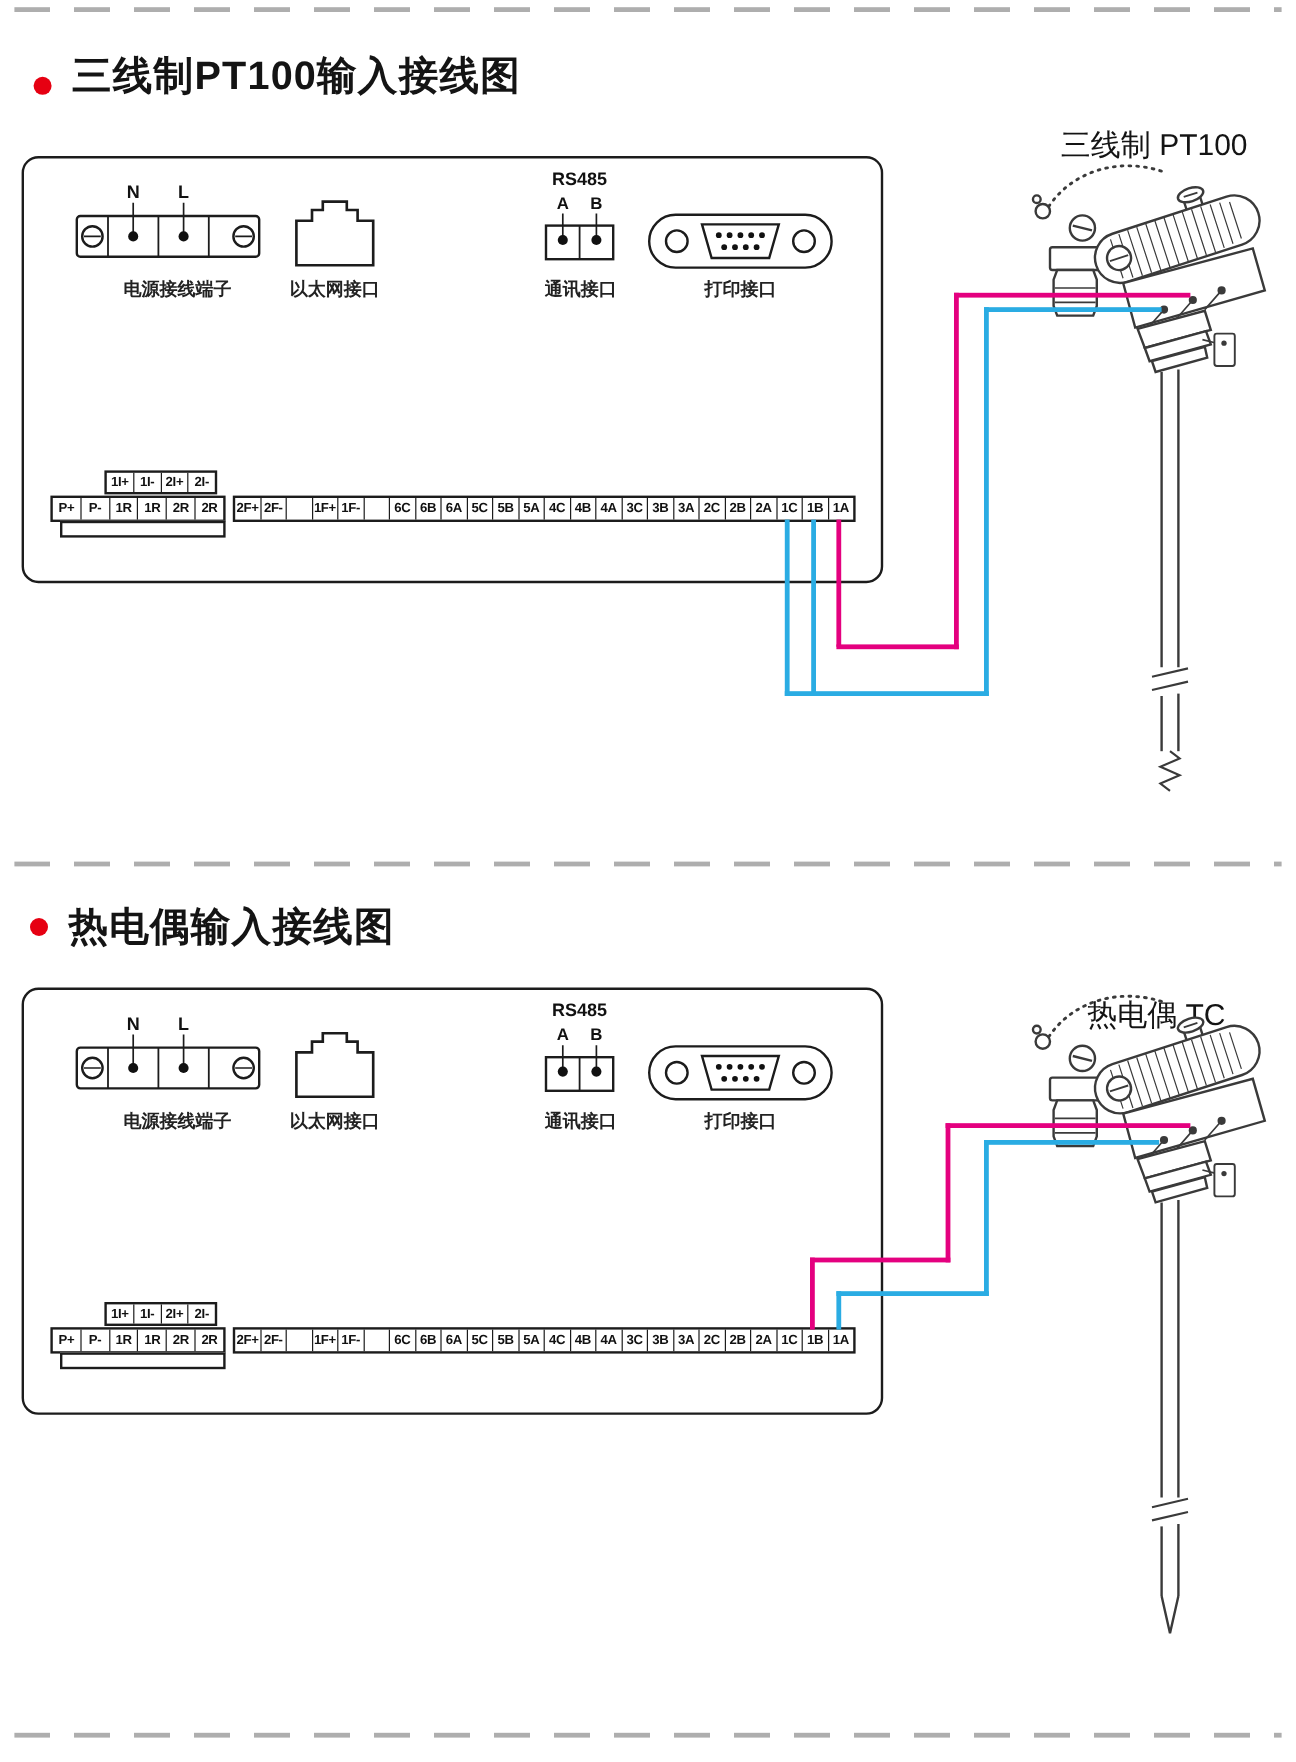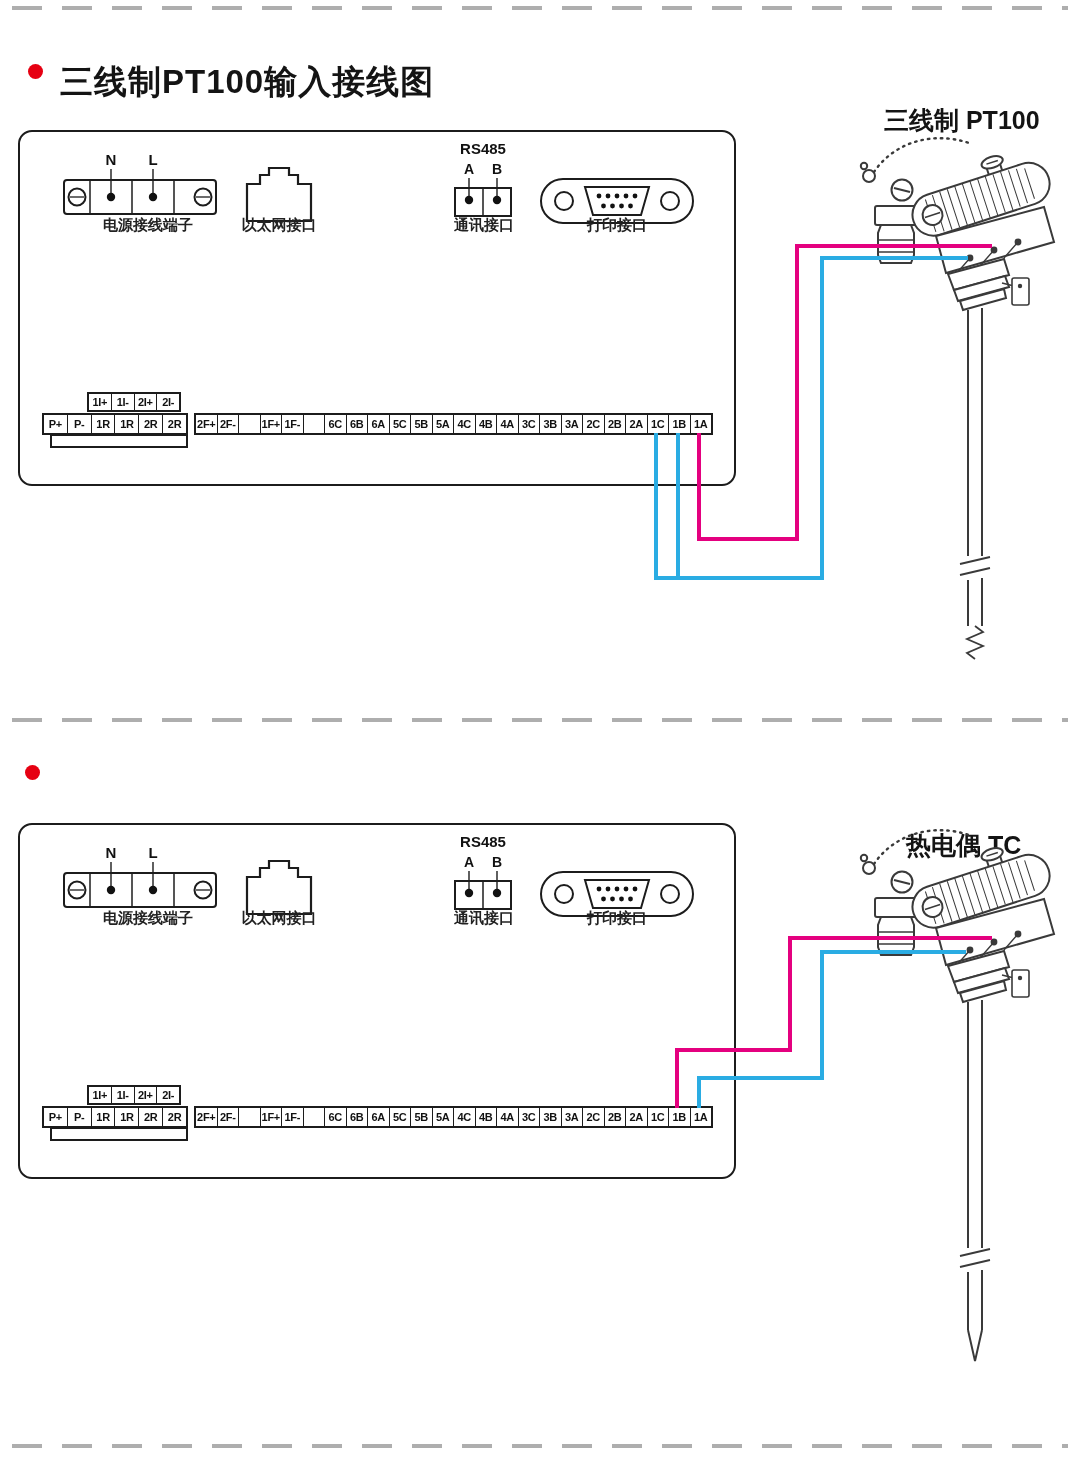--- a/index.html
+++ b/index.html
@@ -3,23 +3,23 @@
 <meta charset="utf-8">
 <style>
   *{margin:0;padding:0;box-sizing:border-box}
   html,body{background:#ffffff}
   body{font-family:"Liberation Sans","DejaVu Sans",sans-serif}
   #stage{position:relative;width:1080px;height:1468px;background:#fff;overflow:hidden}
   .dash{position:absolute;left:12px;right:12px;height:4px;
         background:repeating-linear-gradient(90deg,#aeaeae 0 30px,transparent 30px 50px)}
   .bullet{position:absolute;width:15px;height:15px;border-radius:50%;background:#e60012}
   .section-title{position:absolute;font-size:33px;font-weight:700;color:#141414;letter-spacing:1px;white-space:nowrap}
-  .sensor-label{position:absolute;font-size:25px;font-weight:700;color:#141414;white-space:nowrap}
+  .sensor-label{position:absolute;font-size:25px;font-weight:400;color:#141414;white-space:nowrap}
   .panel{position:absolute;width:718px;height:356px;border:2.5px solid #1c1c1c;border-radius:14px;background:#fff}
-  .conn-label{position:absolute;transform:translateX(-50%);font-size:15px;font-weight:700;color:#222;white-space:nowrap;top:84px}
+  .conn-label{position:absolute;transform:translateX(-50%);font-size:15px;font-weight:700;color:#222;white-space:nowrap;top:100px}
   .connsvg{position:absolute}
   .strip{position:absolute;display:flex;border:2px solid #1c1c1c;background:#fff}
   .strip .cell{flex:1 1 0;display:flex;align-items:center;justify-content:center;
                font-size:11px;font-weight:700;color:#111;border-left:1.5px solid #1c1c1c;
                overflow:hidden;letter-spacing:-0.3px;white-space:nowrap}
   .strip .cell:first-child{border-left:none}
   .underbox{position:absolute;border:2px solid #1c1c1c;background:#fff}
   .wire{position:absolute}
   .wire.h{height:4px}
   .wire.v{width:4px}
@@ -92,21 +92,21 @@
   </defs>
 </svg>
 
 <div id="stage">
 
   <div class="dash" style="top:6px"></div>
   <div class="dash" style="top:718px"></div>
   <div class="dash" style="top:1444px"></div>
 
   <div class="bullet" style="left: 28px; top: 64px; background: rgb(230, 0, 18);"></div>
-  <div class="section-title" style="left:60px;top:60px">三线制PT100输入接线图</div>
+  <div class="section-title" style="left:60px;top:41px">三线制PT100输入接线图</div>
   <div class="sensor-label" style="left:884px;top:104px">三线制 PT100</div>
 
   <div class="panel" style="left:18px;top:130px">
 
     <svg class="connsvg" style="left:40px;top:20px" width="160" height="74" viewBox="0 0 160 74">
       <text class="svgtext" x="51" y="13" font-size="15" text-anchor="middle">N</text>
       <text class="svgtext" x="93" y="13" font-size="15" text-anchor="middle">L</text>
       <g fill="none" stroke="#1c1c1c" stroke-width="2">
         <line x1="51" y1="17" x2="51" y2="44" stroke-width="1.4"></line>
         <line x1="93" y1="17" x2="93" y2="44" stroke-width="1.4"></line>
@@ -217,20 +217,21 @@
   <div class="wire h" style="left: 697px; top: 537px; width: 102px; background: rgb(228, 0, 127);"></div>
   <div class="wire v" style="left: 795px; top: 244px; height: 297px; background: rgb(228, 0, 127);"></div>
   <div class="wire h" style="left: 795px; top: 244px; width: 197px; background: rgb(228, 0, 127);"></div>
   <div class="wire v" style="left: 654px; top: 433px; height: 147px; background: rgb(42, 172, 227);"></div>
   <div class="wire v" style="left: 676px; top: 433px; height: 147px; background: rgb(42, 172, 227);"></div>
   <div class="wire h" style="left: 654px; top: 576px; width: 170px; background: rgb(42, 172, 227);"></div>
   <div class="wire v" style="left: 820px; top: 256px; height: 324px; background: rgb(42, 172, 227);"></div>
   <div class="wire h" style="left: 820px; top: 256px; width: 148px; background: rgb(42, 172, 227);"></div>
 
   <div class="bullet" style="left: 25px; top: 765px; background: rgb(230, 0, 18);"></div>
+  <div class="section-title" style="left:57px;top:750px">热电偶输入接线图</div>
   <div class="sensor-label" style="left:906px;top:829px">热电偶 TC</div>
 
   <div class="panel" style="left:18px;top:823px">
 
     <svg class="connsvg" style="left:40px;top:20px" width="160" height="74" viewBox="0 0 160 74">
       <text class="svgtext" x="51" y="13" font-size="15" text-anchor="middle">N</text>
       <text class="svgtext" x="93" y="13" font-size="15" text-anchor="middle">L</text>
       <g fill="none" stroke="#1c1c1c" stroke-width="2">
         <line x1="51" y1="17" x2="51" y2="44" stroke-width="1.4"></line>
         <line x1="93" y1="17" x2="93" y2="44" stroke-width="1.4"></line>

